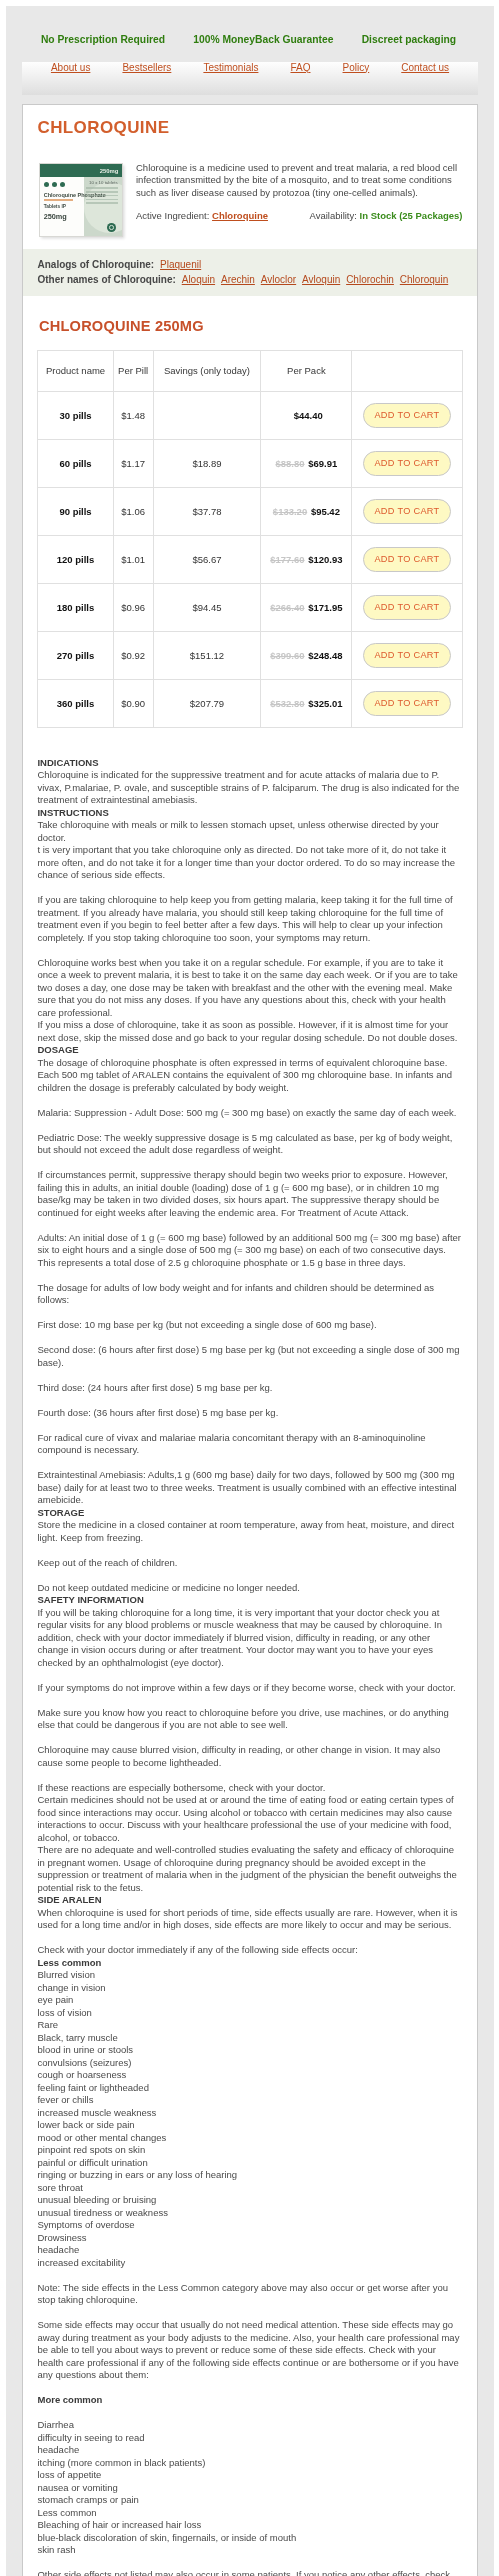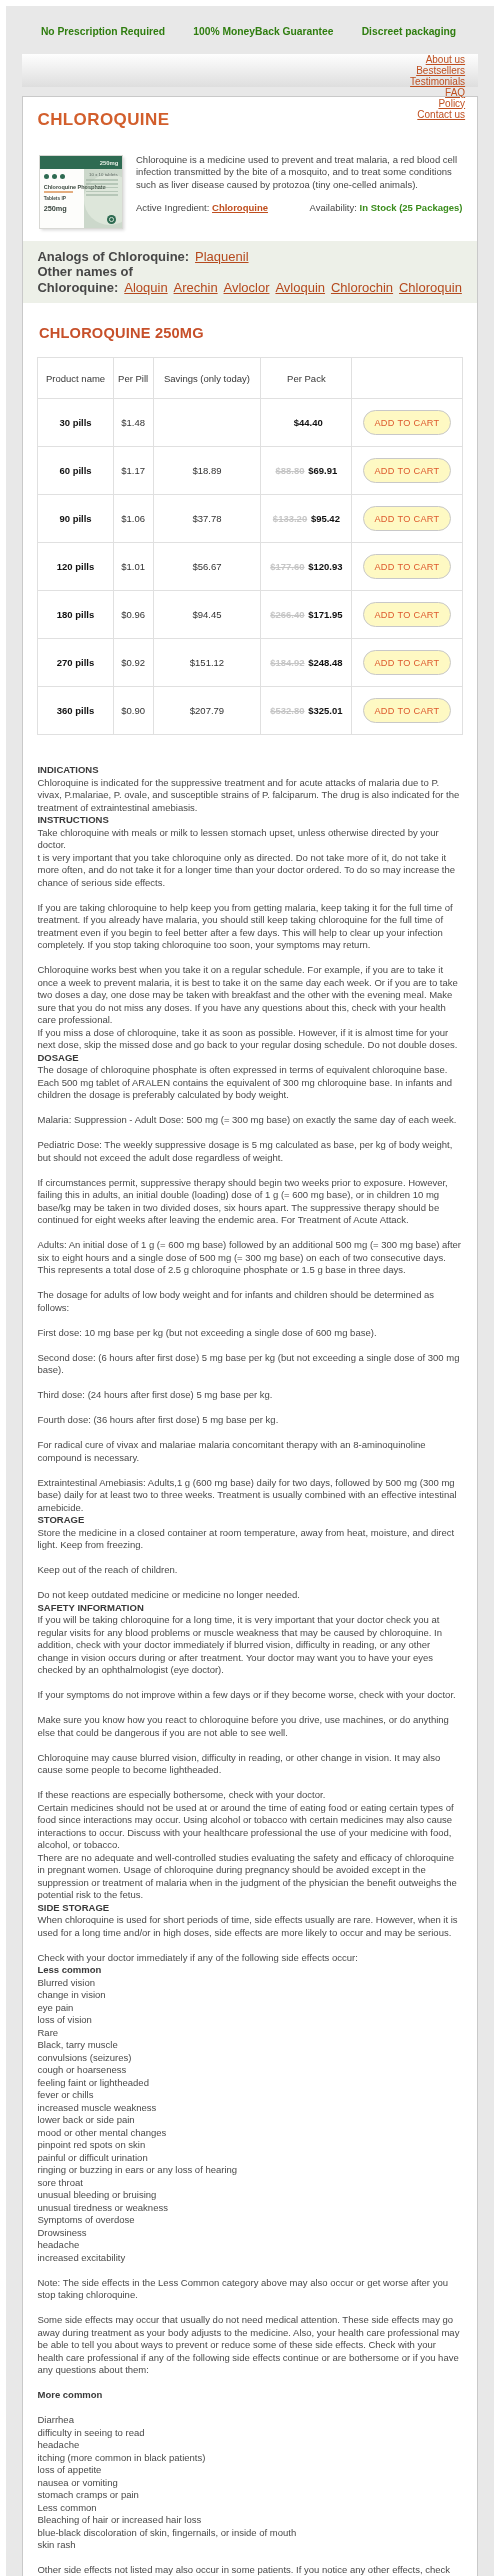--- a/index.html
+++ b/index.html
@@ -1,25 +1,25 @@
 <!DOCTYPE html>
 <html style="font-size:11.7px"><head>
 <meta charset="utf-8">
 <style>
   html,body{margin:0;padding:0;background:#ffffff;}
   body{font-family:"Liberation Sans","DejaVu Sans",sans-serif;width:500px;}
   .page{margin:5.9px;background:#e8e8e8;padding:14.6px 0 13px 0;}
 
   
   .topbar{display:flex;justify-content:space-between;padding:5.9px 38px 5.9px 35px;}
-  .topbar span{color:#2f7d0f;font-weight:bold;font-size:10.3px;white-space:nowrap;}
+  .topbar span{color:#2f7d0f;font-weight:bold;font-size:10.3px;white-space:nowrap;margin-top:8px;}
 
   
   .nav{margin:10.3px 16px 0 16px;height:33px;background:linear-gradient(#fefefe,#dedede);
-       display:flex;align-items:flex-end;justify-content:space-around;padding:0 13px;flex-direction:column;}
+       display:flex;align-items:flex-start;justify-content:space-around;padding:0 13px;}
   .nav a{color:#bf4e1e;font-size:10px;text-decoration:underline;}
 
   
   .card{margin:9.5px 16px 0 16px;background:#fff;border:0.7px solid #c9c9c9;padding:1.5px 14.6px 20.5px 14.6px;}
   h1.ptitle{color:#d25e2c;font-size:17px;font-weight:bold;margin:11.7px 0 22px 0;letter-spacing:0.4px;}
 
   .product-row{display:flex;margin-bottom:11.7px;}
   
   .pill-box{width:82px;height:72px;margin:2.9px 13px 0 1.5px;position:relative;background:#fdba74;
             border:0.7px solid #d8d8d4;box-shadow:1.5px 2.2px 2.9px rgba(0,0,0,0.15);overflow:hidden;flex-shrink:0;}
@@ -39,21 +39,21 @@
   .pb-lines i{display:block;height:1.5px;background:#9fb2a2;margin-bottom:2.2px;opacity:.6;}
   .pb-logo{position:absolute;right:5.9px;bottom:4.4px;width:8.8px;height:8.8px;border-radius:50%;background:#2e6b52;}
   .pb-logo:after{content:"";position:absolute;left:2.2px;top:2.2px;width:4.4px;height:4.4px;border-radius:50%;border:0.7px solid #cfe0d2;box-sizing:border-box;}
 
   .product-desc{flex:1;font-size:9.5px;color:#474747;line-height:12.5px;}
   .product-desc p{margin:1.5px 0 10.3px 0;}
   .ing-row{display:flex;justify-content:space-between;align-items:center;font-size:9.5px;color:#474747;}
   .ing-link{color:#bf4e1e;font-weight:bold;text-decoration:underline;}
   .stock{color:#3a8c1c;font-weight:bold;}
 
-  .analogs{background:#edf0e8;margin:4.4px -14.6px 0 -14.6px;padding:8px 14.6px;font-size:13px;color:#474747;line-height:15.4px;}
+  .analogs{background:#edf0e8;margin:4.4px -14.6px 0 -14.6px;padding:8px 14.6px;font-size:10px;color:#474747;line-height:15.4px;}
   .analogs .lbl{font-weight:bold;}
   .analogs a{color:#b5491d;text-decoration:underline;margin-left:5.9px;}
 
   h2.dosehead{color:#c7502a;font-size:14.6px;font-weight:bold;margin:22px 0 16px 1.5px;letter-spacing:0.2px;}
 
   table.pricing{width:100%;border-collapse:collapse;font-size:9.5px;color:#333;}
   table.pricing th,table.pricing td{border:0.7px solid #e0e0e0;text-align:center;}
   table.pricing th{font-weight:normal;color:#383838;height:38px;}
   table.pricing td{height:45px;}
   td.cname{font-weight:bold;color:#111;}
@@ -188,21 +188,21 @@
             <td class="cname">180 pills</td>
             <td class="cpill">$0.96</td>
             <td class="csave">$94.45</td>
             <td class="cpack"><span class="old">$266.40</span><span class="new">$171.95</span></td>
             <td class="cbtn"><button class="cart-btn">ADD TO CART</button></td>
           </tr>
           <tr>
             <td class="cname">270 pills</td>
             <td class="cpill">$0.92</td>
             <td class="csave">$151.12</td>
-            <td class="cpack"><span class="old">$184.92</span><span class="new">$248.48</span></td>
+            <td class="cpack"><span class="old">$399.60</span><span class="new">$248.48</span></td>
             <td class="cbtn"><button class="cart-btn">ADD TO CART</button></td>
           </tr>
           <tr>
             <td class="cname">360 pills</td>
             <td class="cpill">$0.90</td>
             <td class="csave">$207.79</td>
             <td class="cpack"><span class="old">$532.80</span><span class="new">$325.01</span></td>
             <td class="cbtn"><button class="cart-btn">ADD TO CART</button></td>
           </tr>
         </tbody>
@@ -254,31 +254,32 @@
         <div class="ib-gap"></div>
         <div class="ib">If your symptoms do not improve within a few days or if they become worse, check with your doctor.</div>
         <div class="ib-gap"></div>
         <div class="ib">Make sure you know how you react to chloroquine before you drive, use machines, or do anything else that could be dangerous if you are not able to see well.</div>
         <div class="ib-gap"></div>
         <div class="ib">Chloroquine may cause blurred vision, difficulty in reading, or other change in vision. It may also cause some people to become lightheaded.</div>
         <div class="ib-gap"></div>
         <div class="ib">If these reactions are especially bothersome, check with your doctor.</div>
         <div class="ib">Certain medicines should not be used at or around the time of eating food or eating certain types of food since interactions may occur. Using alcohol or tobacco with certain medicines may also cause interactions to occur. Discuss with your healthcare professional the use of your medicine with food, alcohol, or tobacco.</div>
         <div class="ib">There are no adequate and well-controlled studies evaluating the safety and efficacy of chloroquine in pregnant women. Usage of chloroquine during pregnancy should be avoided except in the suppression or treatment of malaria when in the judgment of the physician the benefit outweighs the potential risk to the fetus.</div>
-        <div class="ib ib-h">SIDE STORAGE</div>
+        <div class="ib ib-h">SIDE ARALEN</div>
         <div class="ib">When chloroquine is used for short periods of time, side effects usually are rare. However, when it is used for a long time and/or in high doses, side effects are more likely to occur and may be serious.</div>
         <div class="ib-gap"></div>
         <div class="ib">Check with your doctor immediately if any of the following side effects occur:</div>
         <div class="ib ib-h">Less common</div>
         <div class="ib">Blurred vision</div>
         <div class="ib">change in vision</div>
         <div class="ib">eye pain</div>
         <div class="ib">loss of vision</div>
         <div class="ib">Rare</div>
         <div class="ib">Black, tarry muscle</div>
+        <div class="ib">blood in urine or stools</div>
         <div class="ib">convulsions (seizures)</div>
         <div class="ib">cough or hoarseness</div>
         <div class="ib">feeling faint or lightheaded</div>
         <div class="ib">fever or chills</div>
         <div class="ib">increased muscle weakness</div>
         <div class="ib">lower back or side pain</div>
         <div class="ib">mood or other mental changes</div>
         <div class="ib">pinpoint red spots on skin</div>
         <div class="ib">painful or difficult urination</div>
         <div class="ib">ringing or buzzing in ears or any loss of hearing</div>

